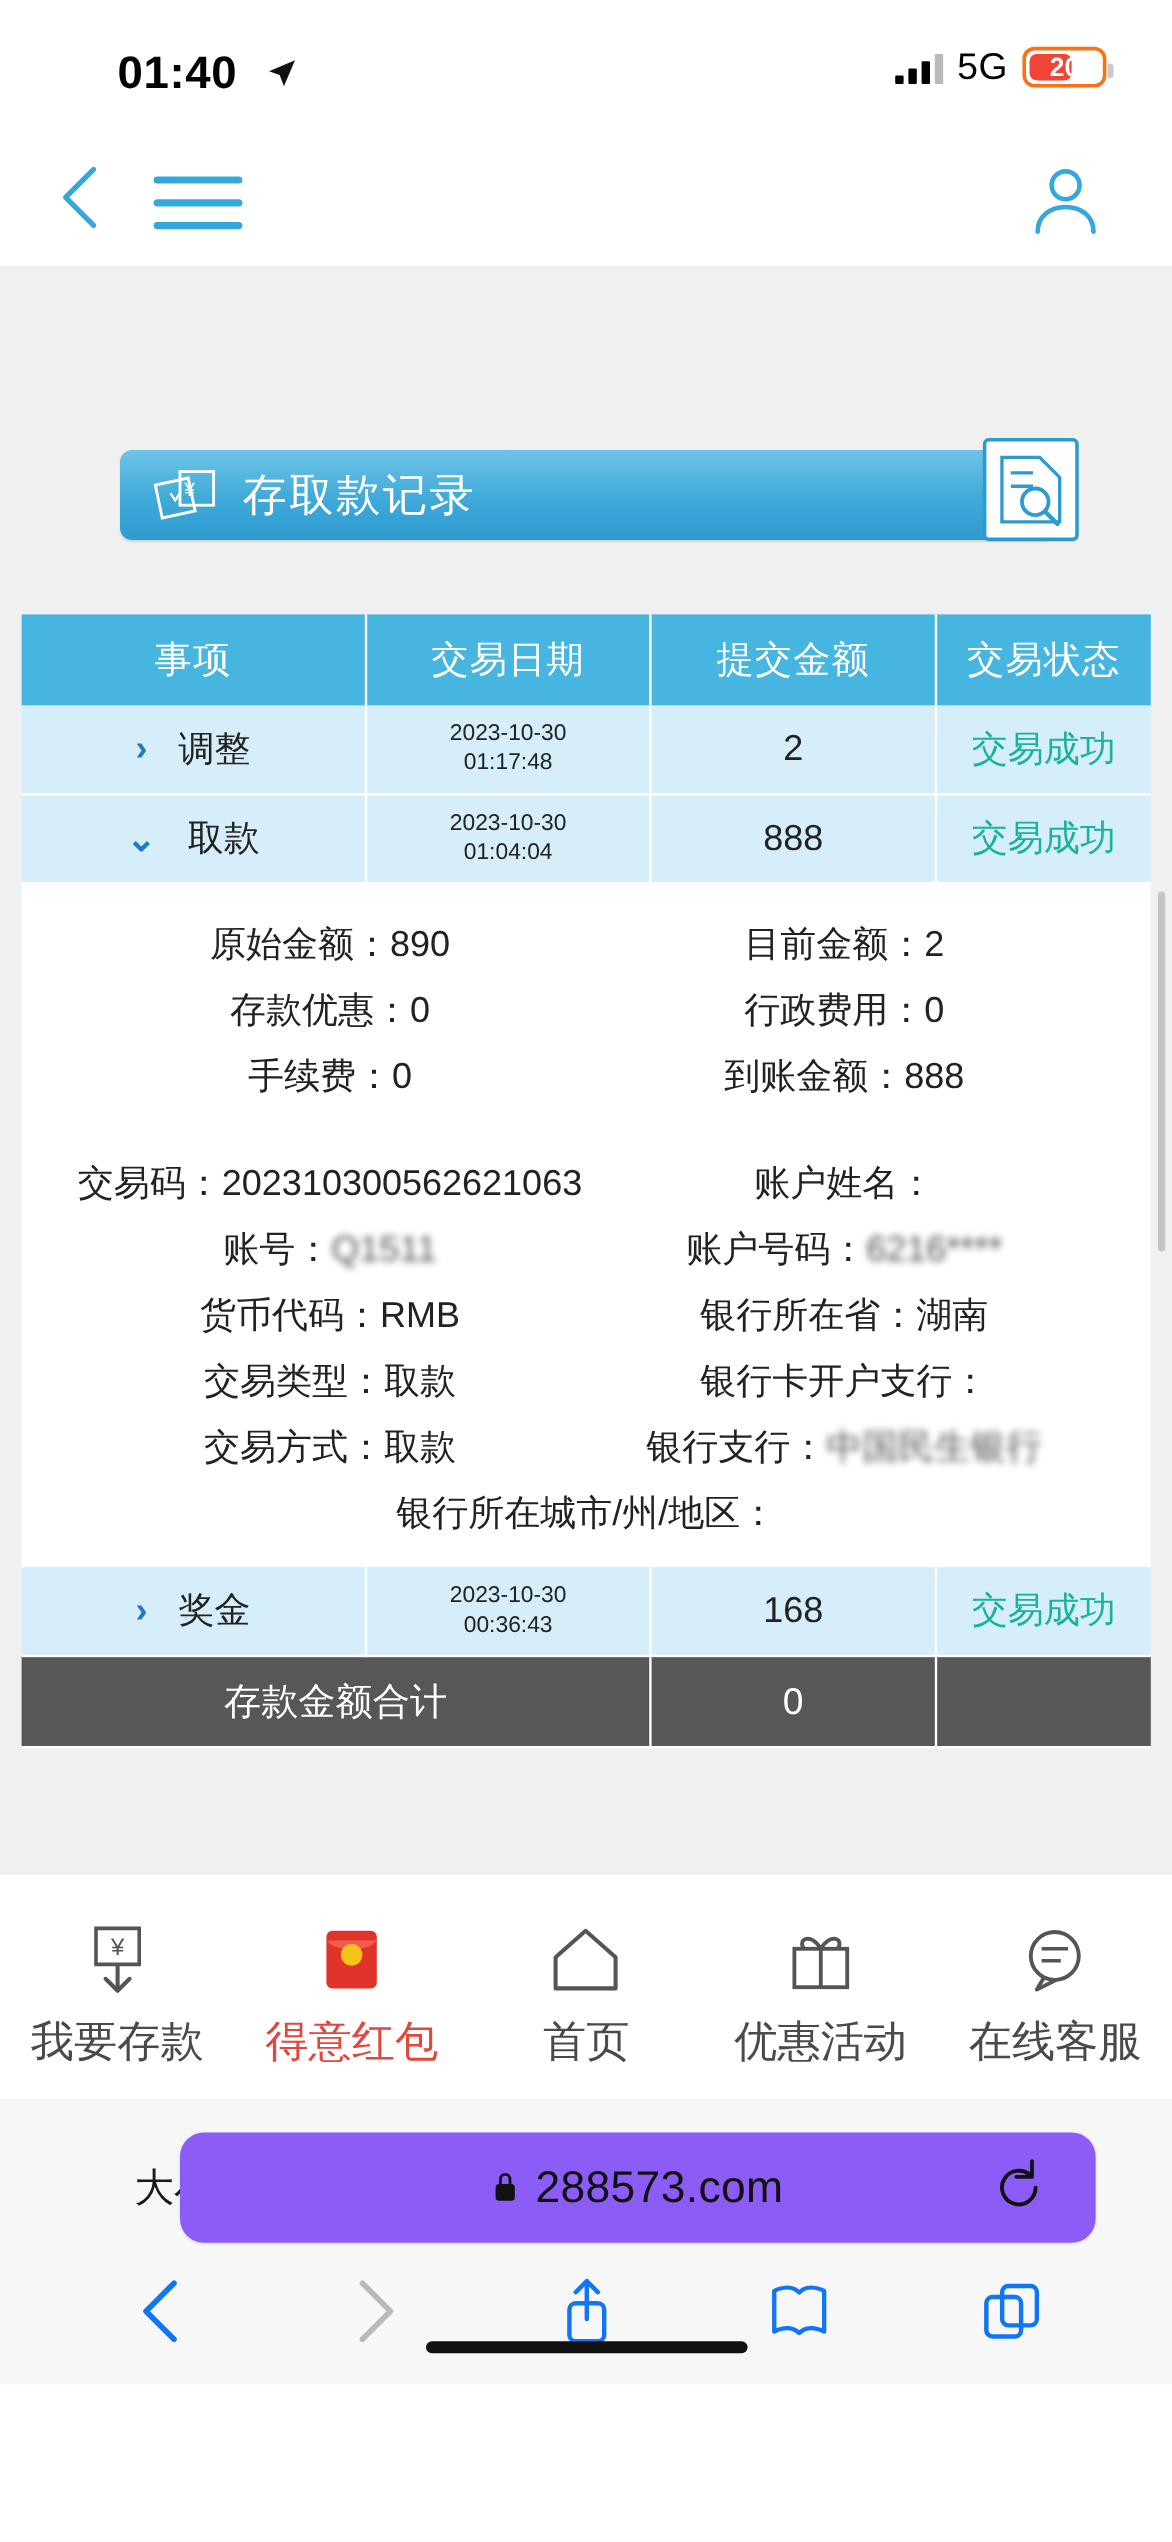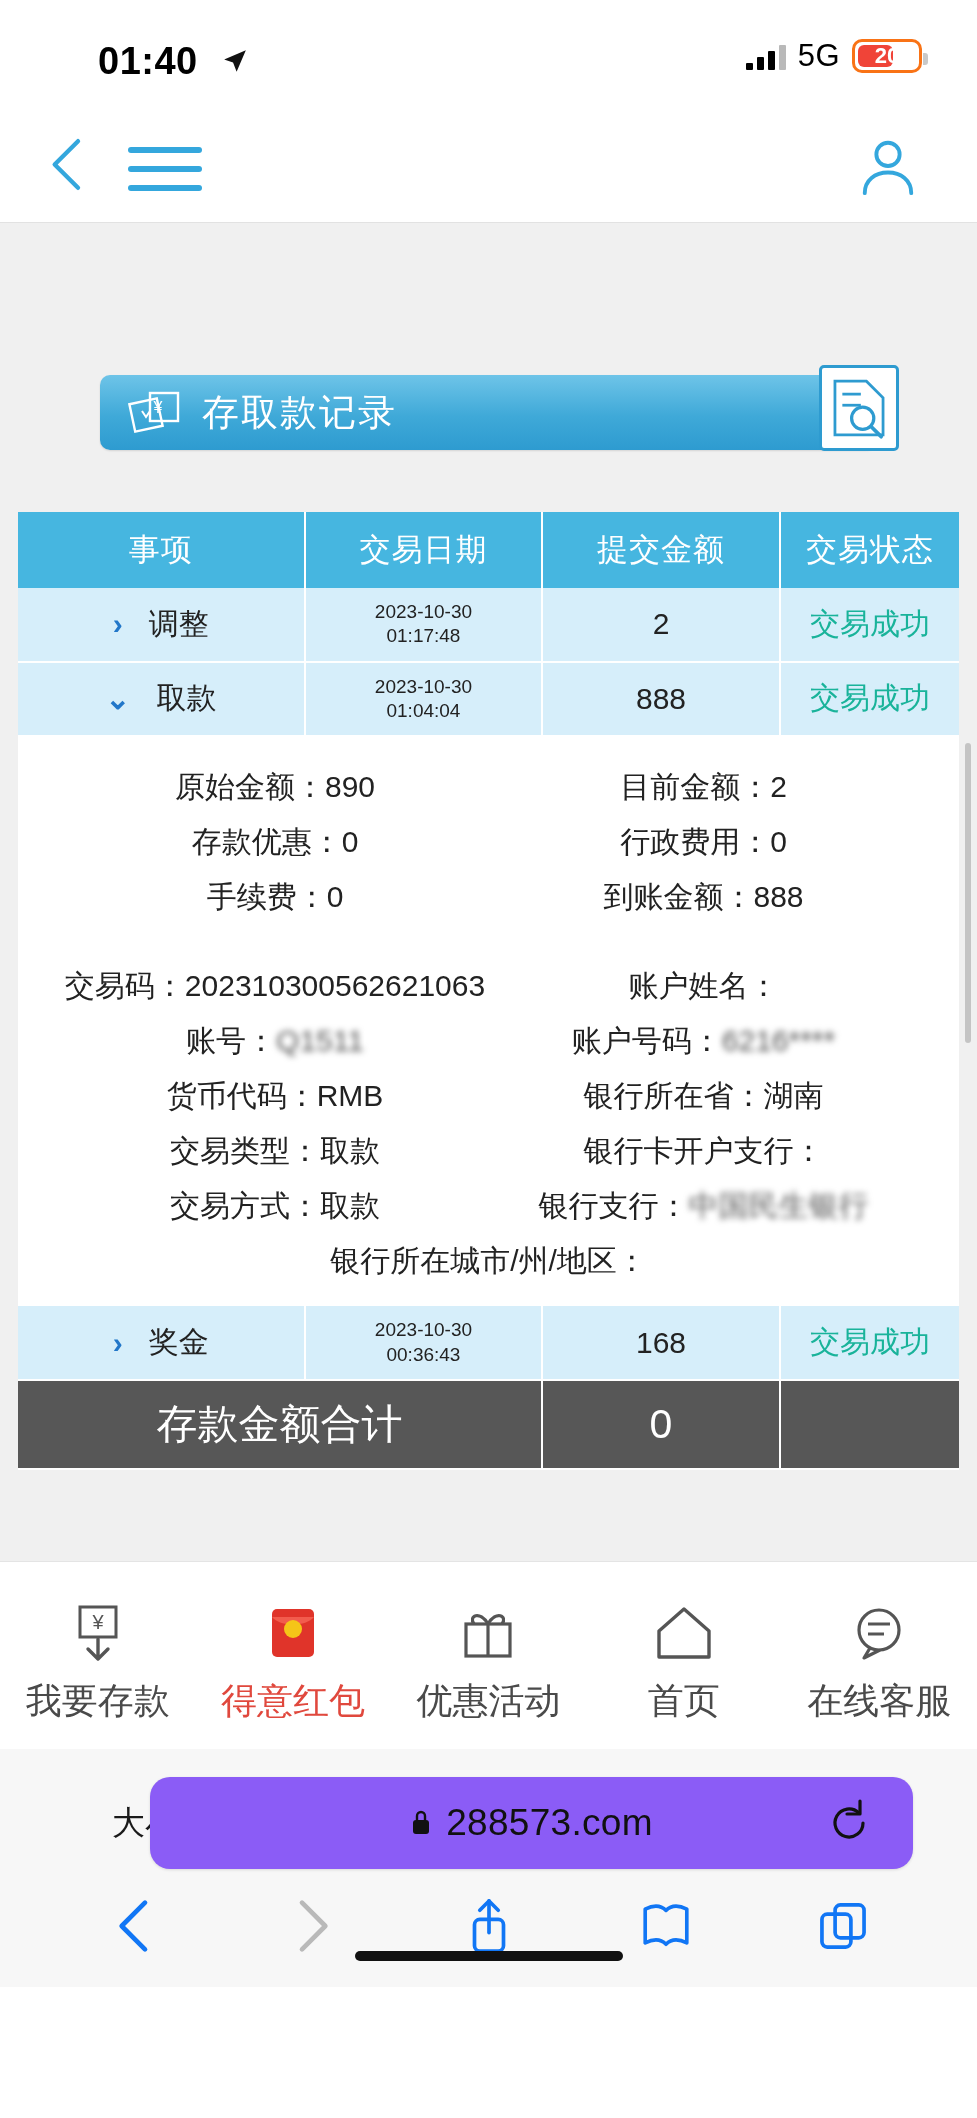--- a/index.html
+++ b/index.html
@@ -174,21 +174,21 @@
     grid-template-columns: 430px 1fr;
     row-gap: 14px;
   }
   .detail .gap { height: 48px; }
   .blur { filter: blur(4px); color: #555; }
   .blur-sm { filter: blur(3px); color: #555; }
 
   .totals td {
     background: #575757;
     color: #ffffff;
-    font-size: 41px;
+    font-size: 31px;
     padding: 16px 0;
     border-right: 2px solid #fff;
     border-bottom: 2px solid #fff;
   }
   .totals td.val { background: #575757; }
 
   
   .appnav {
     height: 188px;
     background: #ffffff;
@@ -436,35 +436,35 @@
         <svg width="58" height="64" viewBox="0 0 58 64">
           <rect x="8" y="8" width="42" height="48" rx="5" fill="#e0342a"></rect>
           <path d="M8 16c8 10 34 10 42 0" fill="#f25c4d"></path>
           <circle cx="29" cy="28" r="9" fill="#f5c518"></circle>
         </svg>
       </div>
       <div class="lbl">得意红包</div>
     </div>
     <div class="navitem">
       <div class="ico">
+        <svg width="62" height="60" viewBox="0 0 62 60">
+          <path d="M31 6L6 28v26h50V28L31 6z" fill="none" stroke="#555" stroke-width="3.4" stroke-linejoin="round"></path>
+        </svg>
+      </div>
+      <div class="lbl">首页</div>
+    </div>
+    <div class="navitem">
+      <div class="ico">
         <svg width="60" height="62" viewBox="0 0 60 62">
           <rect x="8" y="22" width="44" height="32" fill="none" stroke="#555" stroke-width="3.2"></rect>
           <line x1="30" y1="22" x2="30" y2="54" stroke="#555" stroke-width="3.2"></line>
           <path d="M30 22c-8-14-20-8-14 0M30 22c8-14 20-8 14 0" fill="none" stroke="#555" stroke-width="3.2"></path>
         </svg>
       </div>
       <div class="lbl">优惠活动</div>
-    </div>
-    <div class="navitem">
-      <div class="ico">
-        <svg width="62" height="60" viewBox="0 0 62 60">
-          <path d="M31 6L6 28v26h50V28L31 6z" fill="none" stroke="#555" stroke-width="3.4" stroke-linejoin="round"></path>
-        </svg>
-      </div>
-      <div class="lbl">首页</div>
     </div>
     <div class="navitem">
       <div class="ico">
         <svg width="62" height="58" viewBox="0 0 62 58">
           <circle cx="31" cy="26" r="20" fill="none" stroke="#555" stroke-width="3.2"></circle>
           <line x1="20" y1="20" x2="42" y2="20" stroke="#555" stroke-width="3"></line>
           <line x1="20" y1="30" x2="36" y2="30" stroke="#555" stroke-width="3"></line>
           <path d="M22 44l-6 10 16-8" fill="none" stroke="#555" stroke-width="3.2" stroke-linejoin="round"></path>
         </svg>
       </div>

